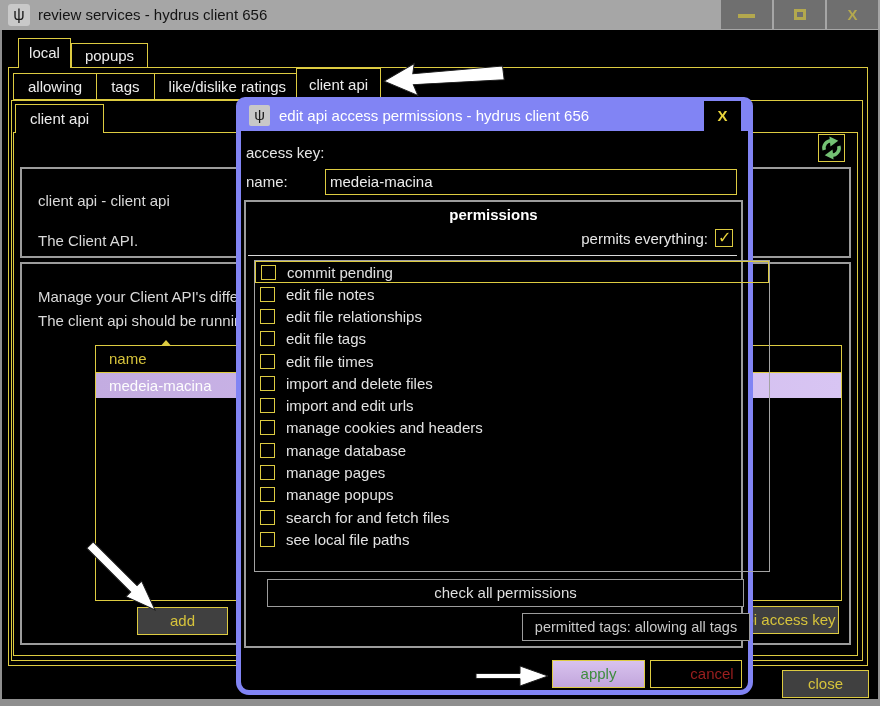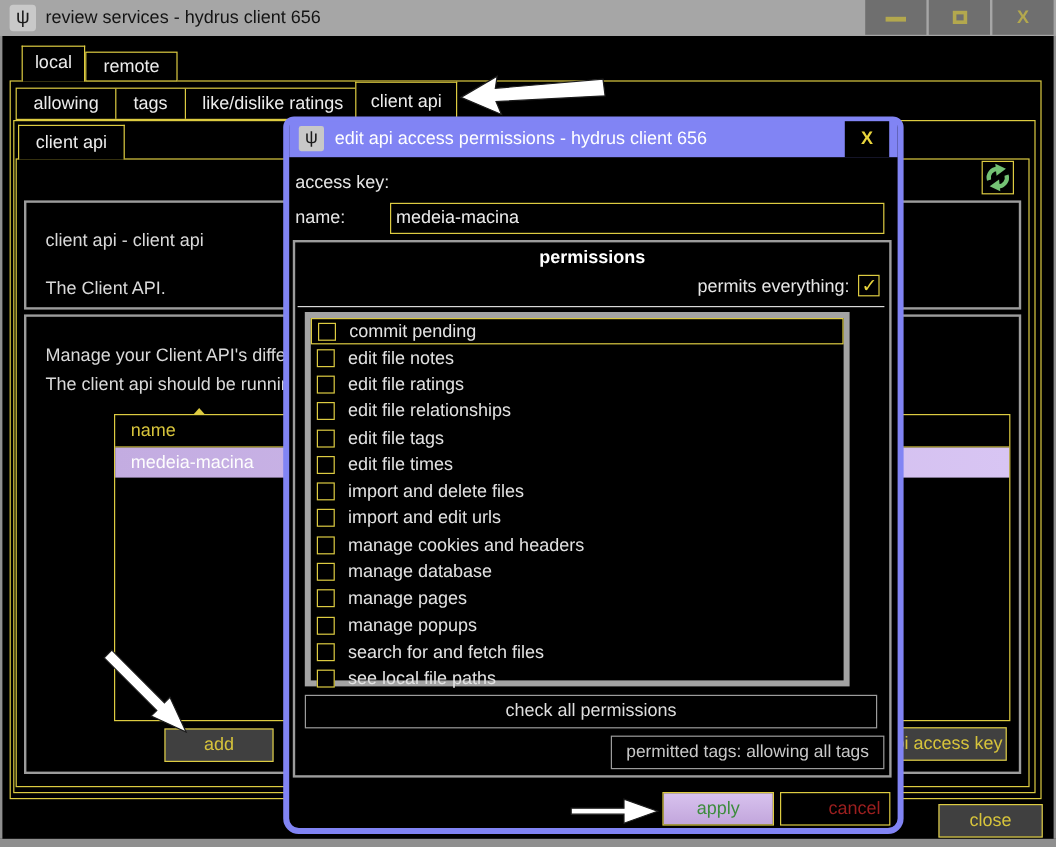--- a/index.html
+++ b/index.html
@@ -73,25 +73,25 @@
     background:#000; color:#ececec; line-height:24px; padding-left:4px; white-space:nowrap; overflow:hidden; }
   .lbl-access { left:5px; top:38px; } .in-access { top:38px; font-size:14px; letter-spacing:-0.2px; }
   .lbl-name { left:5px; top:67px; }  .in-name { top:67px; }
   .perm-panel { position:absolute; left:3px; top:98px; width:499px; height:448px; border:2px solid #9c9c9c; }
   .perm-title { position:absolute; left:0; top:4px; width:100%; text-align:center; color:#fff; font-weight:bold; }
   .permits-row { position:absolute; right:8px; top:27px; display:flex; align-items:center; color:#e6e6e6; }
   .cb { display:inline-block; border:1px solid #ddcb41; background:#000; position:relative; }
   .cb-big { width:18px; height:18px; margin-left:7px; }
   .cb-big .mark { position:absolute; left:2px; top:-2px; color:#e8d43c; font-size:16px; font-weight:bold; }
   .perm-sep { position:absolute; left:2px; top:53px; width:489px; height:1px; background:#d8d8d8; }
-  .perm-list { position:absolute; left:8px; top:58px; width:454px; height:312px; border:5px solid #a3a3a3; }
+  .perm-list { position:absolute; left:8px; top:58px; width:516px; height:312px; border:1px solid #a3a3a3; }
   .perm-item { height:22.28px; display:flex; align-items:center; padding-left:5px; color:#e2e2e2; }
   .perm-item .cb-sm { width:15px; height:15px; margin-right:11px; flex:none; }
   .perm-item.focused { border:1px solid #ddcb41; }
-  .graybtn { position:absolute; border:1px solid #9c9c9c; background:#000; text-align:center; }
+  .graybtn { position:absolute; border:1px solid #9c9c9c; background:#000; text-align:center;margin-left:13px; }
   .checkall { left:8px; top:377px; width:477px; height:28px; color:#dedede; line-height:26px; }
   .tagsearch-lbl { position:absolute; left:0; top:411px; width:259px; text-align:right; color:#e6e6e6; line-height:28px; }
   .tagsearch-btn { left:263px; top:411px; width:228px; height:28px; color:#c9c9c9; line-height:26px; font-size:14.5px; }
   .apply-btn { position:absolute; left:311px; top:558px; width:93px; height:28px; border:1px solid #ddcb41;
     background:linear-gradient(#d8c2ee,#c2a6dc); color:#3d8c3d; text-align:center; line-height:26px; }
   .cancel-btn { position:absolute; left:409px; top:558px; width:92px; height:28px; border:1px solid #ddcb41;
     background:#000; color:#9c1f1f; text-align:center; line-height:26px;padding-left:32px; }
 
   
   .arrow { position:absolute; z-index:30; }
@@ -121,21 +121,21 @@
   </div>
   <div class="edge-l"></div>
   <div class="edge-r"></div>
   <div class="edge-b"></div>
 
   <div class="pane pane1"></div>
   <div class="pane pane2"></div>
   <div class="pane pane3"></div>
 
   <div class="tab tab-local">local</div>
-  <div class="tab tab-remote">remote</div>
+  <div class="tab tab-remote">popups</div>
 
   <div class="tabbar2">
     <div class="t2">allowing</div>
     <div class="t2">tags</div>
     <div class="t2">like/dislike ratings</div>
   </div>
   <div class="tab tab-capi2">client api</div>
   <div class="tab tab-capi3">client api</div>
 
   <div class="refresh-btn">
@@ -188,24 +188,20 @@
       <div class="perm-sep"></div>
 
       <div class="perm-list">
         <div class="perm-item focused">
             <span class="cb cb-sm"></span>
             <span>commit pending</span>
           </div>
         <div class="perm-item">
             <span class="cb cb-sm"></span>
             <span>edit file notes</span>
-          </div>
-        <div class="perm-item">
-            <span class="cb cb-sm"></span>
-            <span>edit file ratings</span>
           </div>
         <div class="perm-item">
             <span class="cb cb-sm"></span>
             <span>edit file relationships</span>
           </div>
         <div class="perm-item">
             <span class="cb cb-sm"></span>
             <span>edit file tags</span>
           </div>
         <div class="perm-item">

